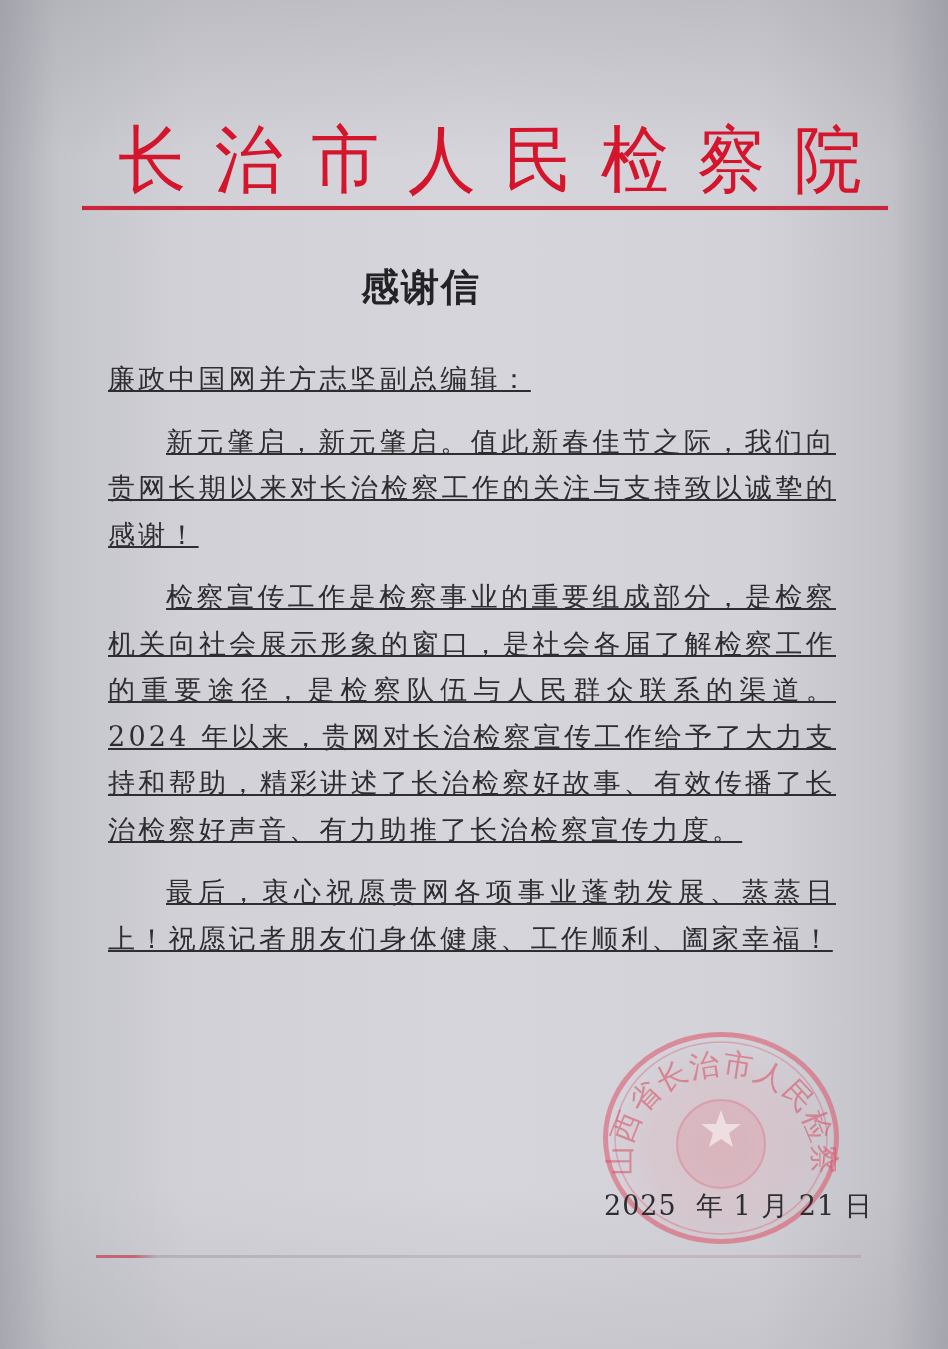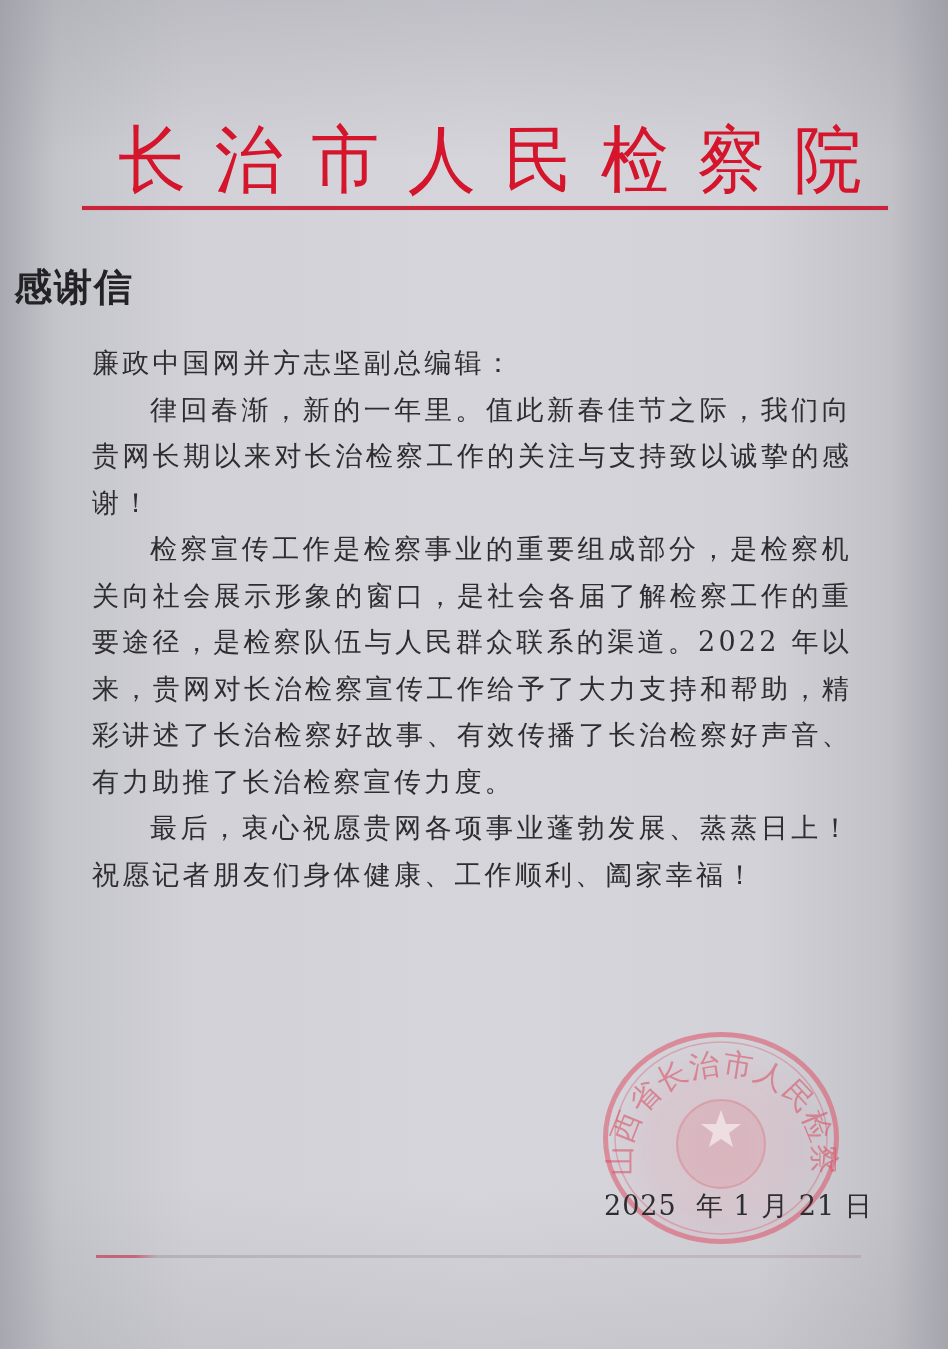--- a/index.html
+++ b/index.html
@@ -44,43 +44,44 @@
       position: absolute;
       left: 82px;
       top: 206px;
       width: 806px;
       height: 4px;
       background: #c9243a;
       box-shadow: 0 0 1px rgba(200,30,50,0.6);
     }
     .title {
       position: absolute;
-      left: 14px;
+      left: 7px;
       width: 828px;
       top: 262px;
-      text-align: left;
+      text-align: center;
       font-family: "DejaVu Sans", "Liberation Sans", sans-serif;
       font-weight: bold;
       font-size: 38px;
       letter-spacing: 2px;
       color: #232325;
     }
     .body-text {
       position: absolute;
       left: 92px;
       top: 340px;
       width: 760px;
       font-size: 27px;
       line-height: 46.5px;
       letter-spacing: 3.2px;
       color: #2e2e31;
     }
     .body-text p {
-      margin: 0;
+      margin: 16px;
       text-align: justify;
+      text-decoration: underline;
     }
     .body-text .indent {
       text-indent: 58px;
     }
     .date {
       position: absolute;
       left: 604px;
       top: 1188px;
       font-size: 27px;
       letter-spacing: 1px;
@@ -128,22 +129,22 @@
     <span>察</span>
     <span>院</span>
   </div>
 
   <div class="red-rule"></div>
 
   <div class="title">感谢信</div>
 
   <div class="body-text">
     <p>廉政中国网并方志坚副总编辑：</p>
-    <p class="indent">律回春渐，新的一年里。值此新春佳节之际，我们向贵网长期以来对长治检察工作的关注与支持致以诚挚的感谢！</p>
-    <p class="indent">检察宣传工作是检察事业的重要组成部分，是检察机关向社会展示形象的窗口，是社会各届了解检察工作的重要途径，是检察队伍与人民群众联系的渠道。2022 年以来，贵网对长治检察宣传工作给予了大力支持和帮助，精彩讲述了长治检察好故事、有效传播了长治检察好声音、有力助推了长治检察宣传力度。</p>
+    <p class="indent">新元肇启，新元肇启。值此新春佳节之际，我们向贵网长期以来对长治检察工作的关注与支持致以诚挚的感谢！</p>
+    <p class="indent">检察宣传工作是检察事业的重要组成部分，是检察机关向社会展示形象的窗口，是社会各届了解检察工作的重要途径，是检察队伍与人民群众联系的渠道。2024 年以来，贵网对长治检察宣传工作给予了大力支持和帮助，精彩讲述了长治检察好故事、有效传播了长治检察好声音、有力助推了长治检察宣传力度。</p>
     <p class="indent">最后，衷心祝愿贵网各项事业蓬勃发展、蒸蒸日上！祝愿记者朋友们身体健康、工作顺利、阖家幸福！</p>
   </div>
 
   <div class="seal">
     <svg width="236" height="212" viewBox="0 0 236 212">
       <defs>
         <path id="sealArc" d="M 30 150 A 92 86 0 1 1 208 150"></path>
       </defs>
       <ellipse cx="118" cy="106" rx="106" ry="96" fill="none" stroke="rgba(220,80,100,0.35)" stroke-width="1.5"></ellipse>
       <text font-size="30" fill="rgba(215,75,95,0.55)" font-family="DejaVu Serif, serif" letter-spacing="1">

